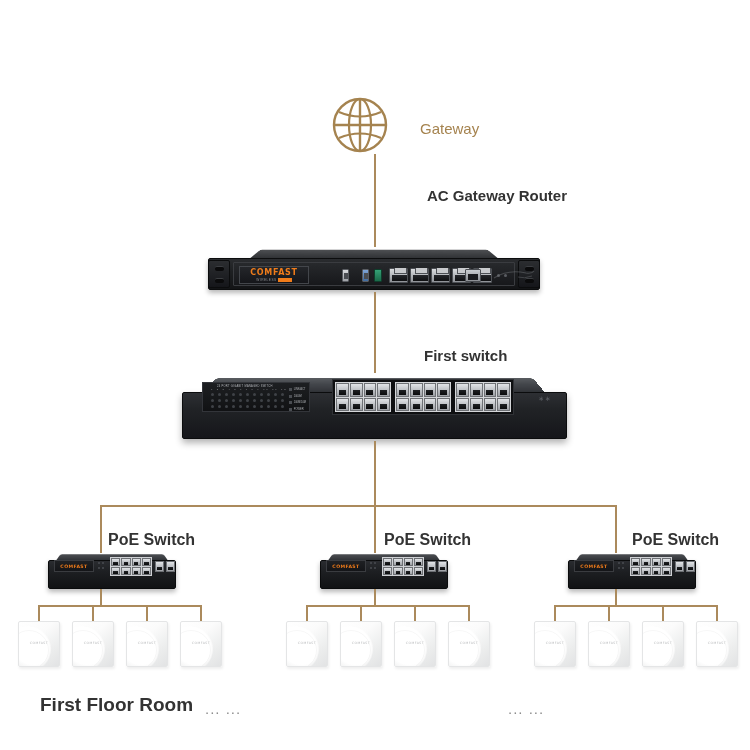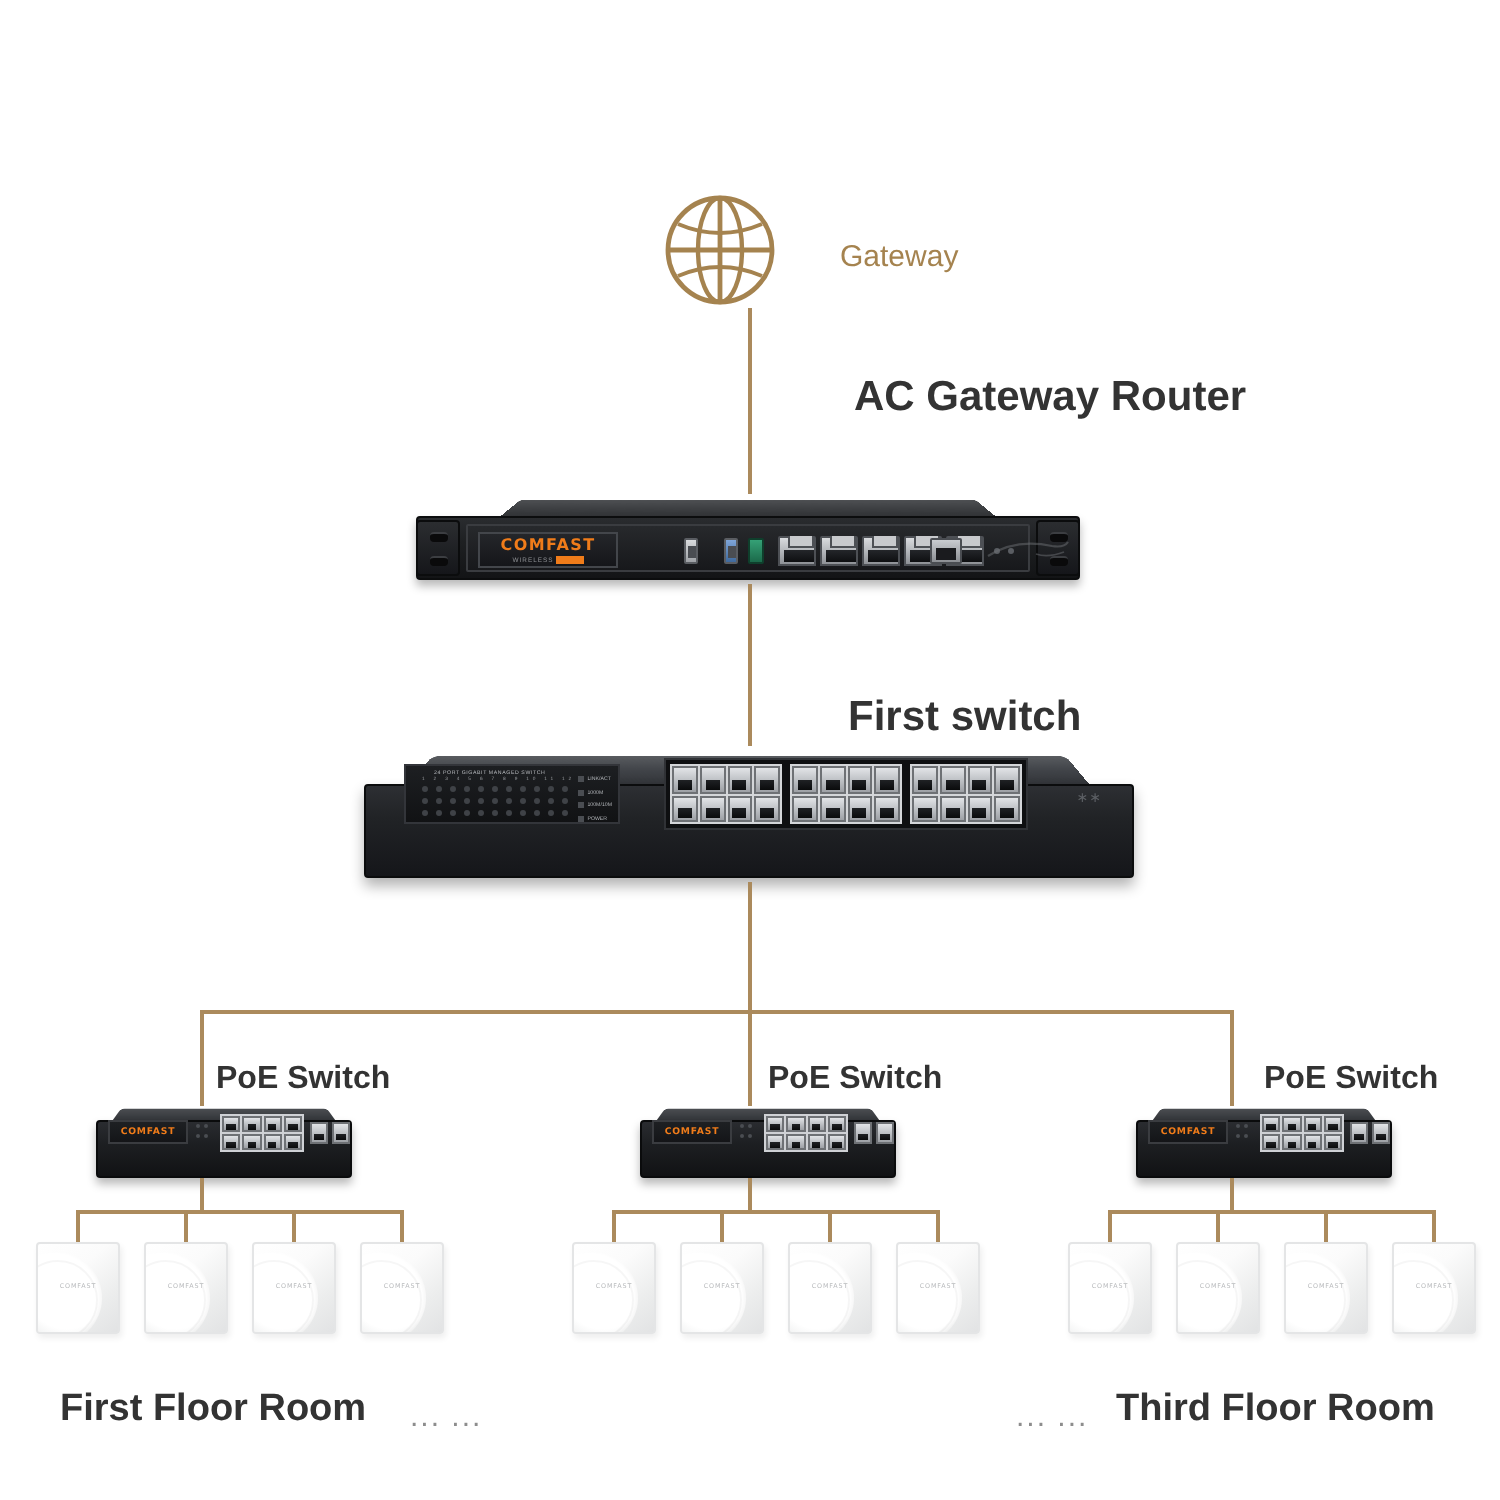--- a/index.html
+++ b/index.html
@@ -17,34 +17,34 @@
     text-align: center;
     font-size: 38px; font-weight: bold; color: #333333;
     letter-spacing: -0.4px;
   }
   .network-label {
     position: absolute; left: 420px; top: 120px;
     font-size: 15px; color: #a5834f; font-weight: normal;
   }
   .node-label {
     position: absolute;
-    font-size: 21px; font-weight: bold; color: #333333;
+    font-size: 15px; font-weight: bold; color: #333333;
     white-space: nowrap;
   }
   .lbl-router { left: 427px; top: 187px; }
   .lbl-core   { left: 424px; top: 347px; }
   .lbl-poe1   { left: 108px; top: 531px; font-size: 16px; }
   .lbl-poe2   { left: 384px; top: 531px; font-size: 16px; }
   .lbl-poe3   { left: 632px; top: 531px; font-size: 16px; }
   .floor-label {
     position: absolute; top: 694px;
     font-size: 19px; font-weight: bold; color: #333333;
     white-space: nowrap;
   }
-  .fl-1 { left: 30px; }
+  .fl-1 { left: 40px; }
   .fl-2 { left: 296px; }
   .fl-3 { left: 558px; }
   .dots {
     position: absolute; top: 700px;
     font-size: 15px; color: #8d8d8d; letter-spacing: 1px;
     white-space: nowrap;
   }
   .dots-1 { left: 205px; }
   .dots-2 { left: 508px; }
 
@@ -617,15 +617,14 @@
       <div class="ap-brand">COMFAST</div>
   </div>
   <div class="ap" style="left:696px; top:621px;">
     <div class="ap-plate"></div>
       <div class="ap-brand">COMFAST</div>
   </div>
 
   <div class="floor-label fl-1">First Floor Room</div>
   <div class="dots dots-1">... ...</div>
   <div class="dots dots-2">... ...</div>
-  <div class="floor-label fl-3">Third Floor Room</div>
 
 </div>
 
 </body></html>

